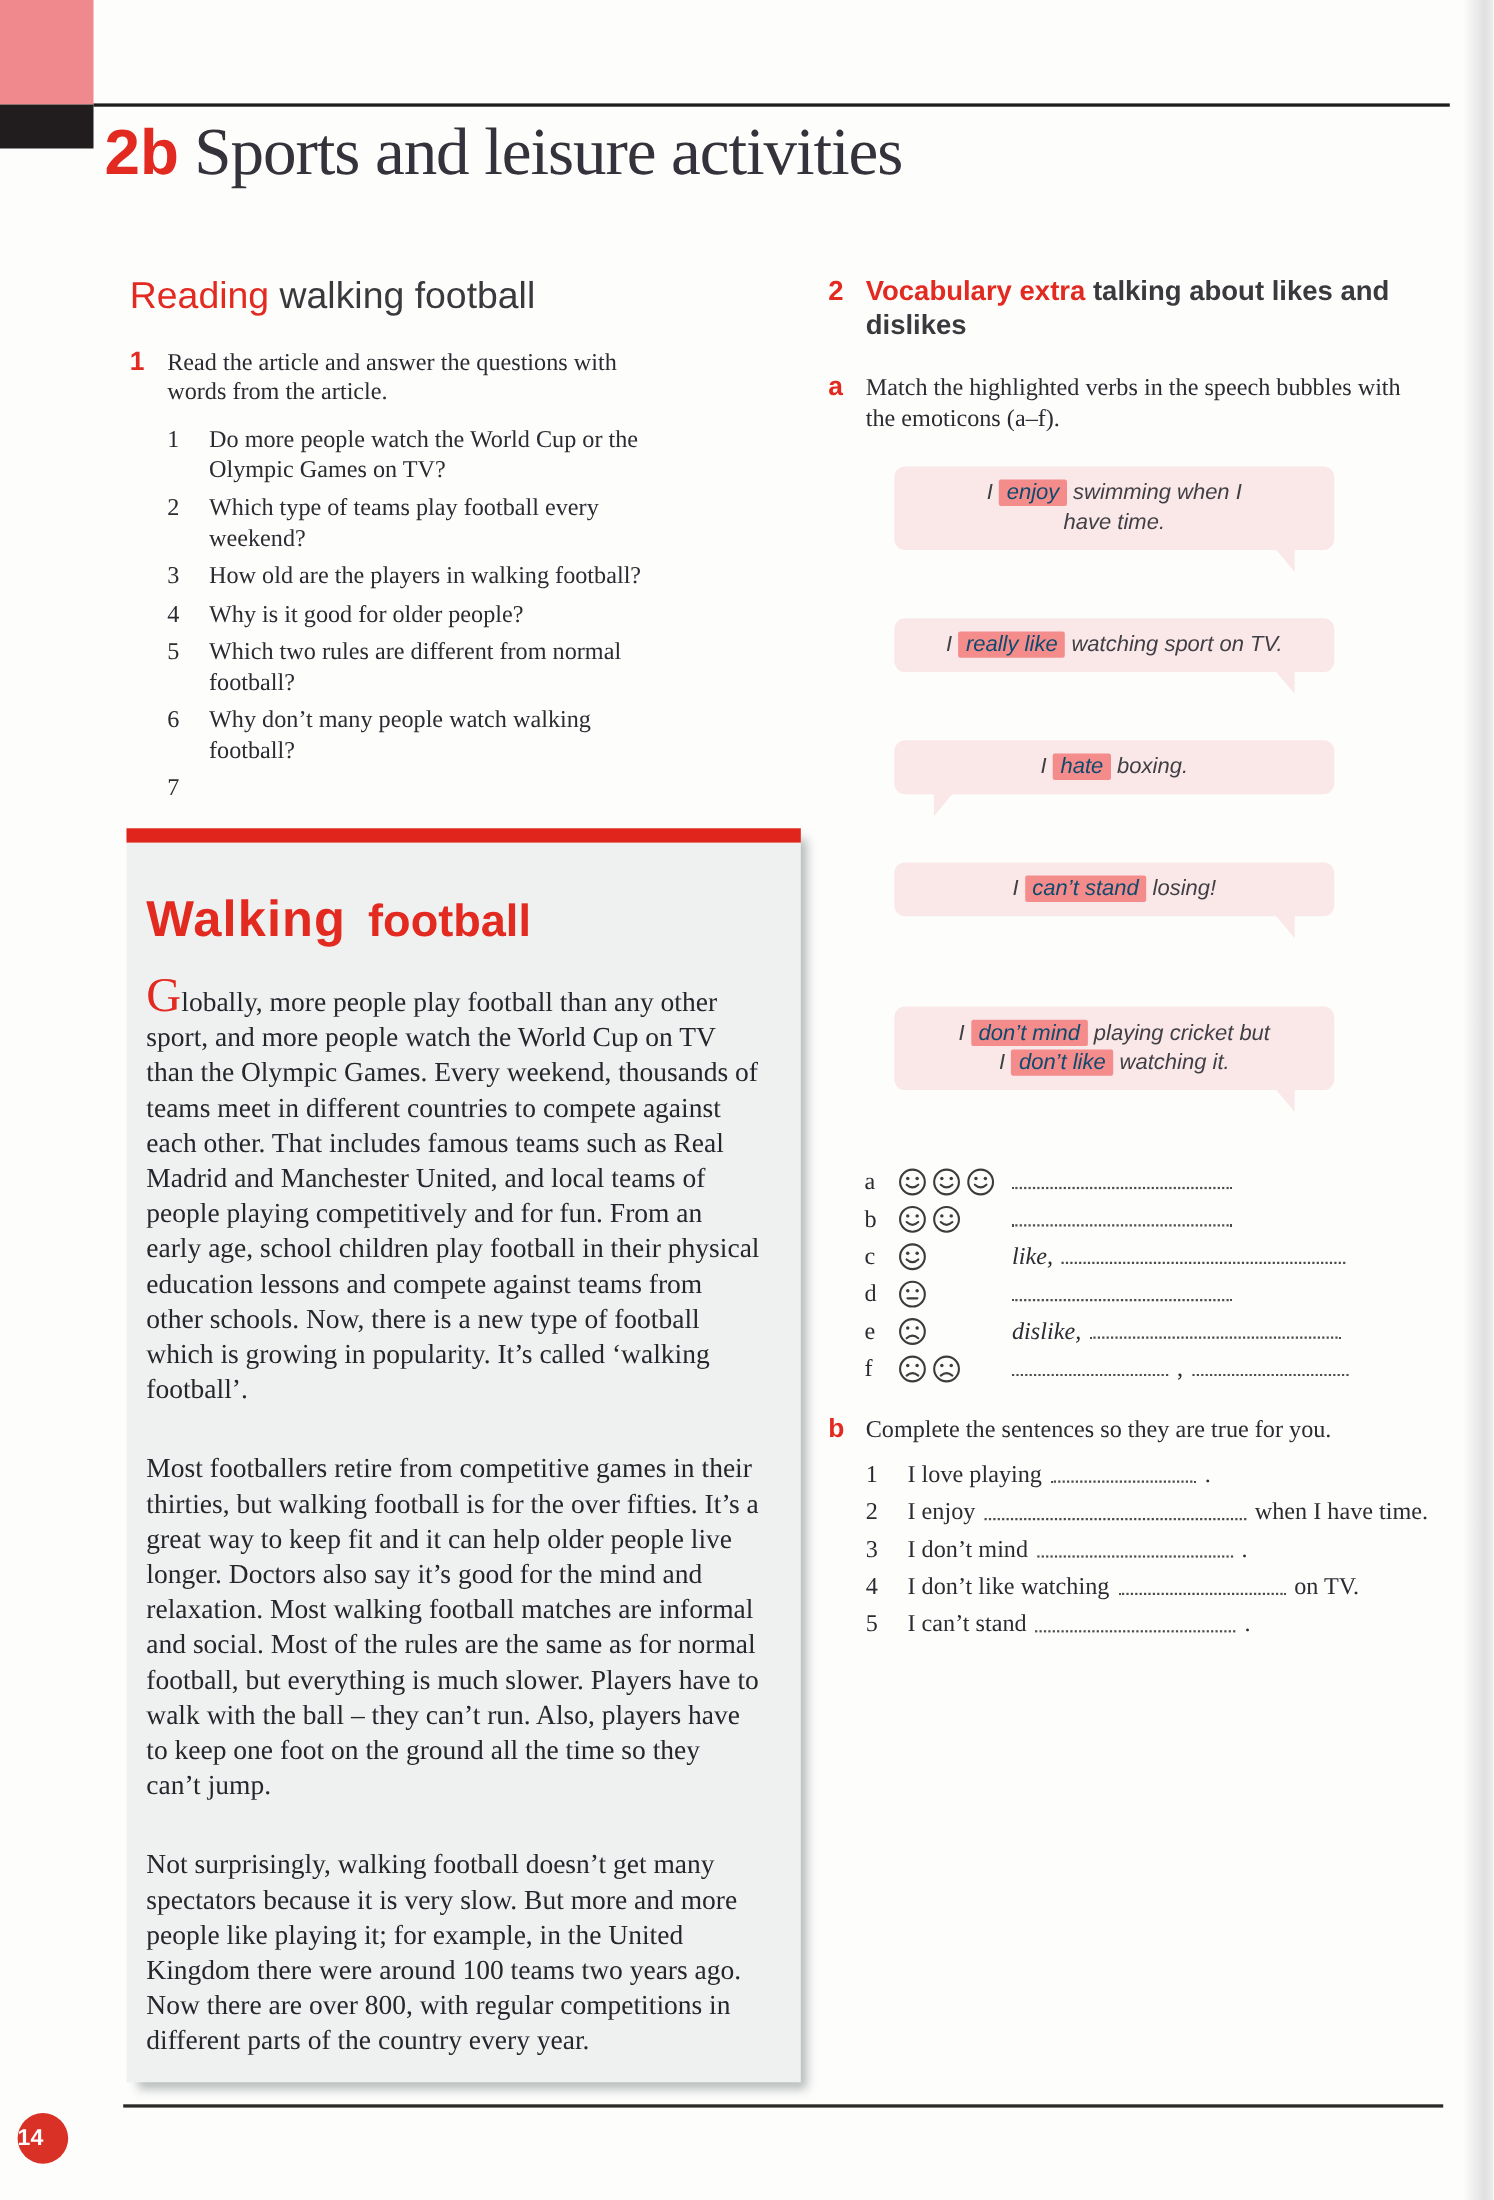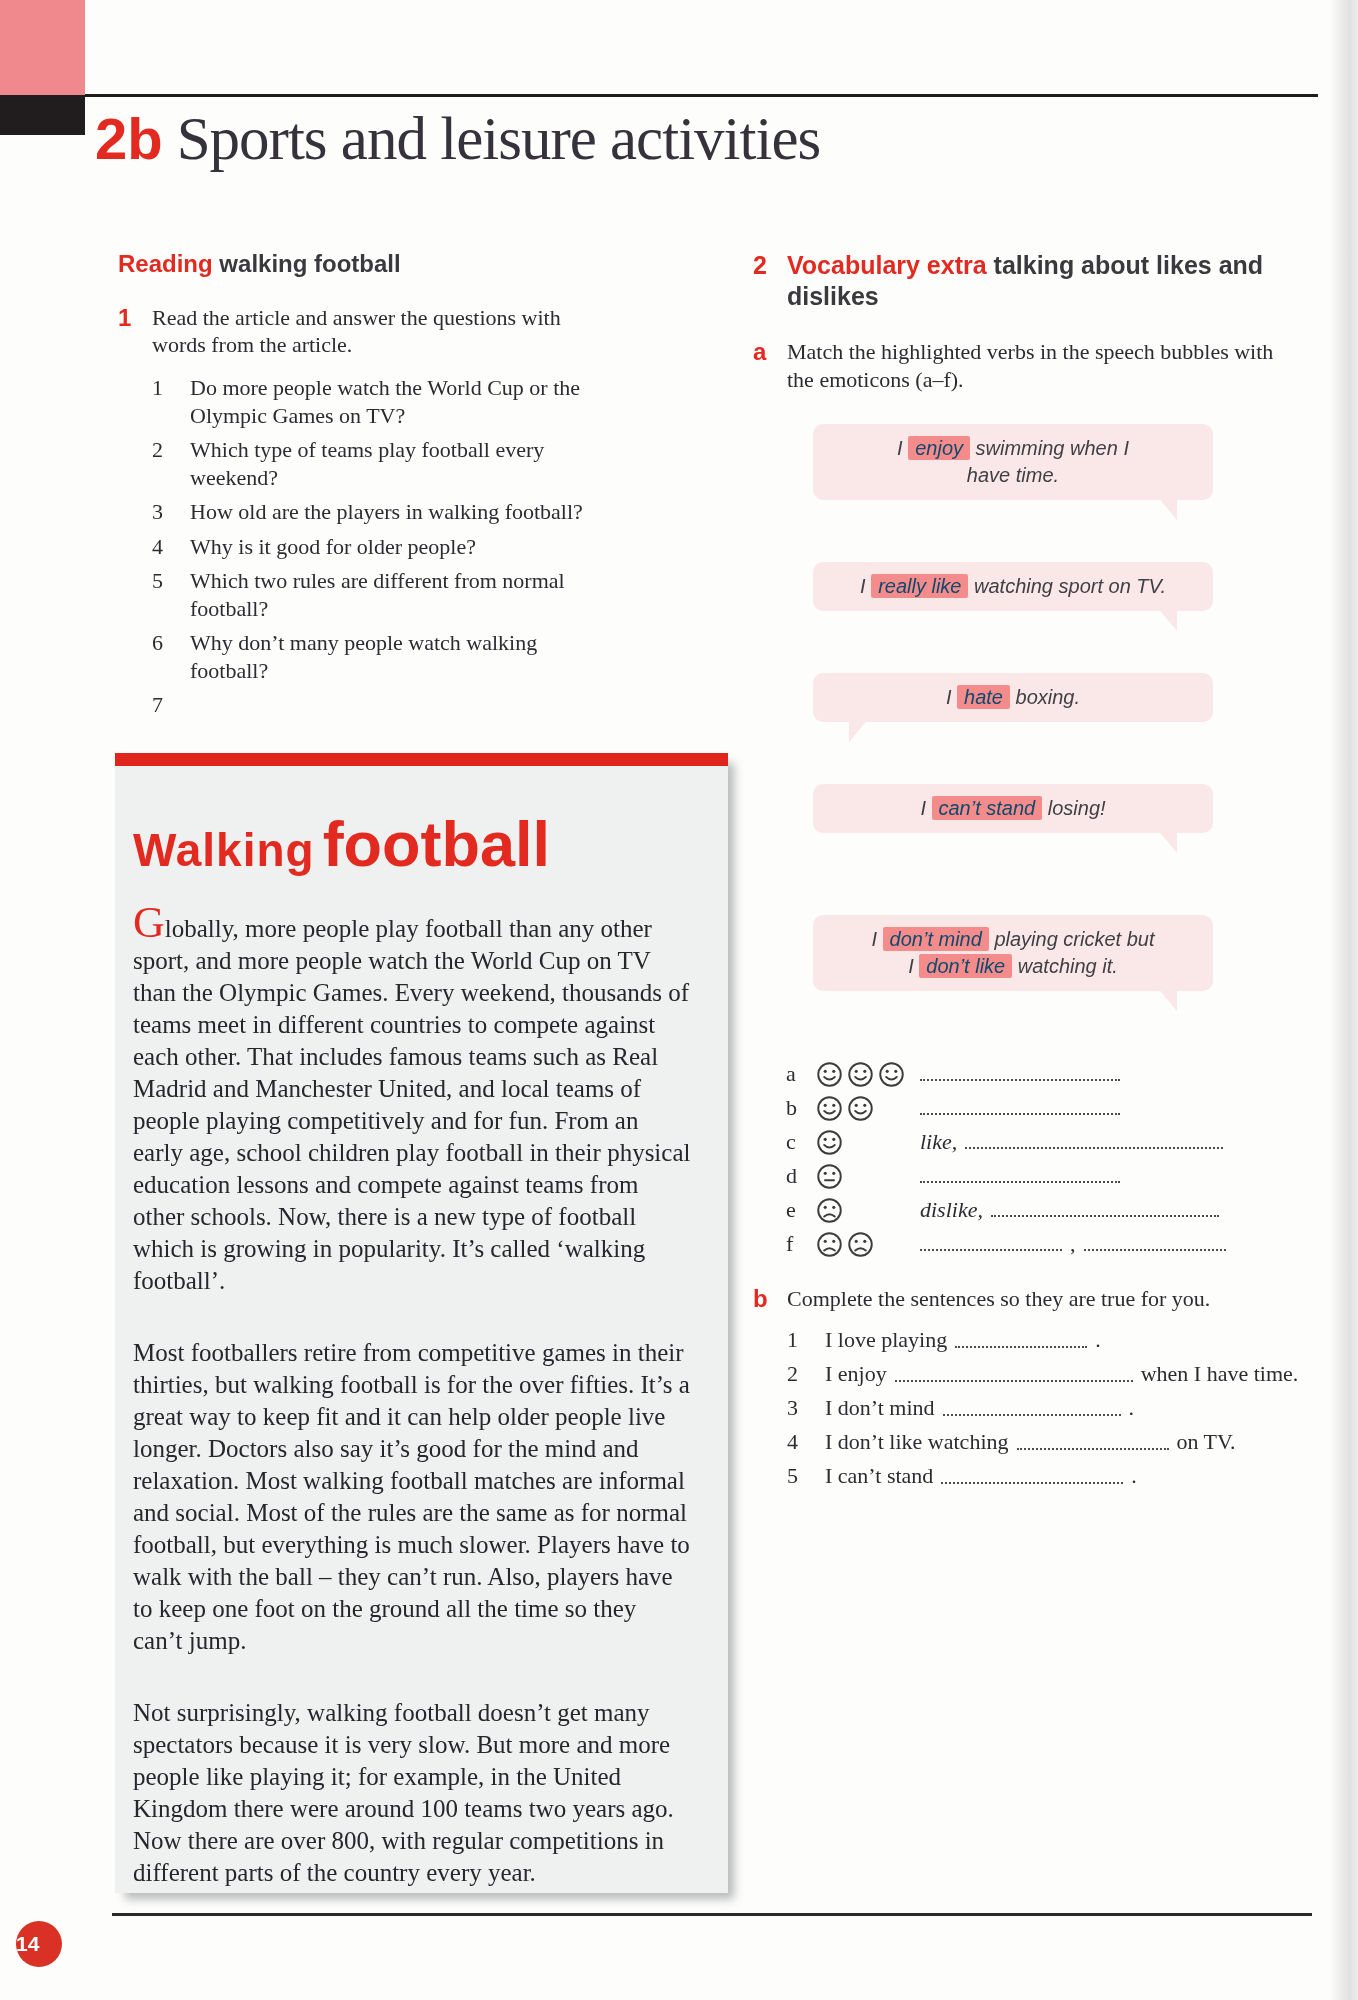--- a/index.html
+++ b/index.html
@@ -27,41 +27,41 @@
   .top-rule{position:absolute;left:85px;top:94px;width:1233px;height:3px;background:#1f1c1c;}
   .scan-edge{position:absolute;right:0;top:0;width:28px;height:100%;
     background:linear-gradient(to right, rgba(0,0,0,0) 0%, rgba(90,95,95,0.18) 70%, rgba(90,95,95,0.10) 100%);}
   
   .unit-title{position:absolute;left:95px;top:104px;white-space:nowrap;}
   .unit-num{font-family:"Liberation Sans",sans-serif;font-weight:bold;font-size:58px;color:var(--red);}
   .unit-name{font-family:"Liberation Serif",serif;font-size:61px;color:#36323b;letter-spacing:-1px;margin-left:14px;}
 
   
   .col-left{position:absolute;left:118px;top:250px;width:620px;}
-  .sec-heading{font-family:"Liberation Sans",sans-serif;font-weight:bold;font-size:24px;color:#3a3a3e;}
+  .sec-heading{font-family:"Liberation Sans",sans-serif;font-weight:normal;font-size:34px;color:#3a3a3e;}
   .sec-heading .red{color:var(--red);}
   .exercise{display:flex;margin-top:26px;}
   .ex-num{font-family:"Liberation Sans",sans-serif;font-weight:bold;font-size:24px;color:var(--red);width:34px;flex:none;line-height:27px;}
   .ex-text{font-size:22px;line-height:27px;color:var(--ink);width:465px;}
   .questions{margin-top:16px;margin-left:34px;}
   .q-row{display:flex;margin-bottom:7px;}
   .q-num{width:38px;flex:none;font-size:22px;line-height:27.5px;color:var(--ink);}
   .q-text{width:420px;font-size:22px;line-height:27.5px;color:var(--ink);}
 
   
   .article{
     position:absolute;left:115px;top:753px;width:613px;height:1140px;
     background:var(--boxbg);
     box-shadow:8px 8px 9px -2px rgba(95,105,105,0.45);
   }
   .article .bar{width:100%;height:13px;background:var(--red-bar);}
   .article-inner{padding:42px 36px 0 18px;}
   .article-title{white-space:nowrap;color:var(--red);font-family:"Liberation Sans",sans-serif;font-weight:bold;}
   .article-title .w1{font-size:46px;letter-spacing:1px;}
-  .article-title .w2{font-size:63px;letter-spacing:0;margin-left:8px;}
+  .article-title .w2{font-size:41px;letter-spacing:0;margin-left:20px;}
   .article p{font-size:25px;line-height:32px;color:#26262c;margin-top:40px;text-align:left;}
   .article p.first{margin-top:30px;}
   .dropcap{color:var(--red);font-size:44px;line-height:26px;font-weight:normal;}
 
   
   .col-right{position:absolute;left:753px;top:250px;width:565px;}
   .voc-heading{display:flex;}
   .voc-heading .num{font-family:"Liberation Sans",sans-serif;font-weight:bold;font-size:25px;color:var(--red);width:34px;flex:none;line-height:31px;}
   .voc-text{font-family:"Liberation Sans",sans-serif;font-weight:bold;font-size:25px;line-height:31px;color:#3a3a3e;width:480px;}
   .voc-text .red{color:var(--red);}

